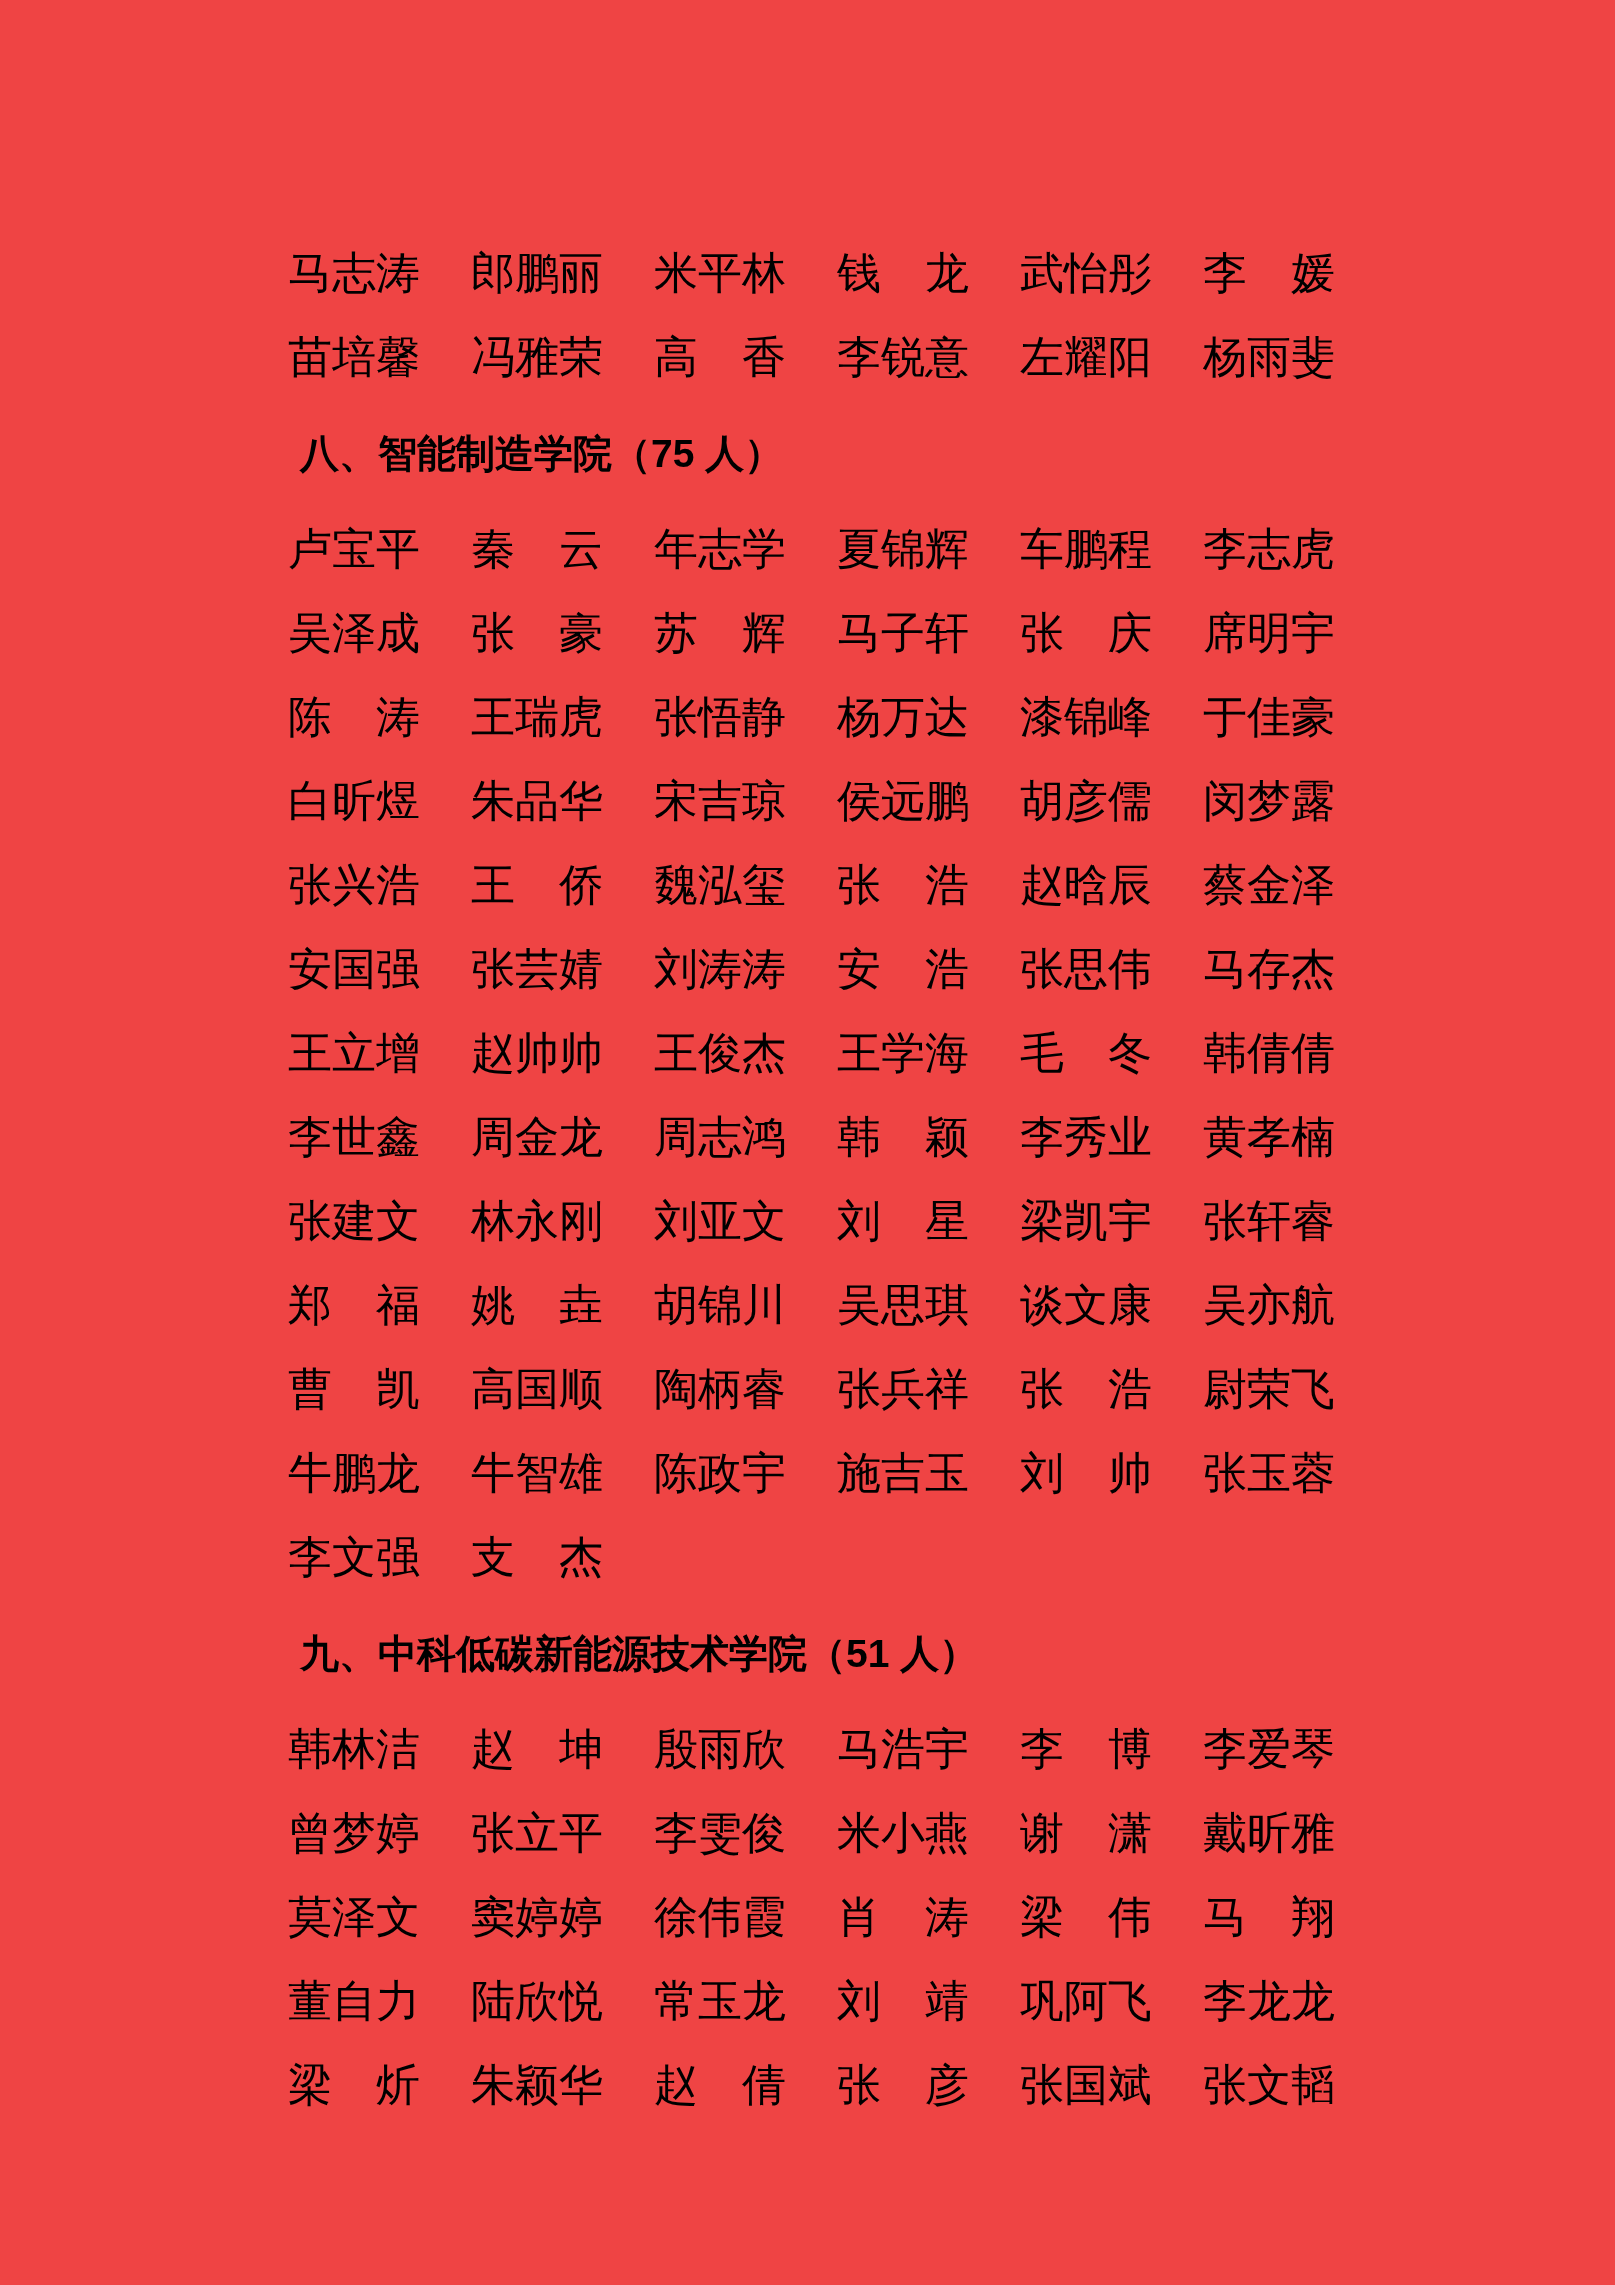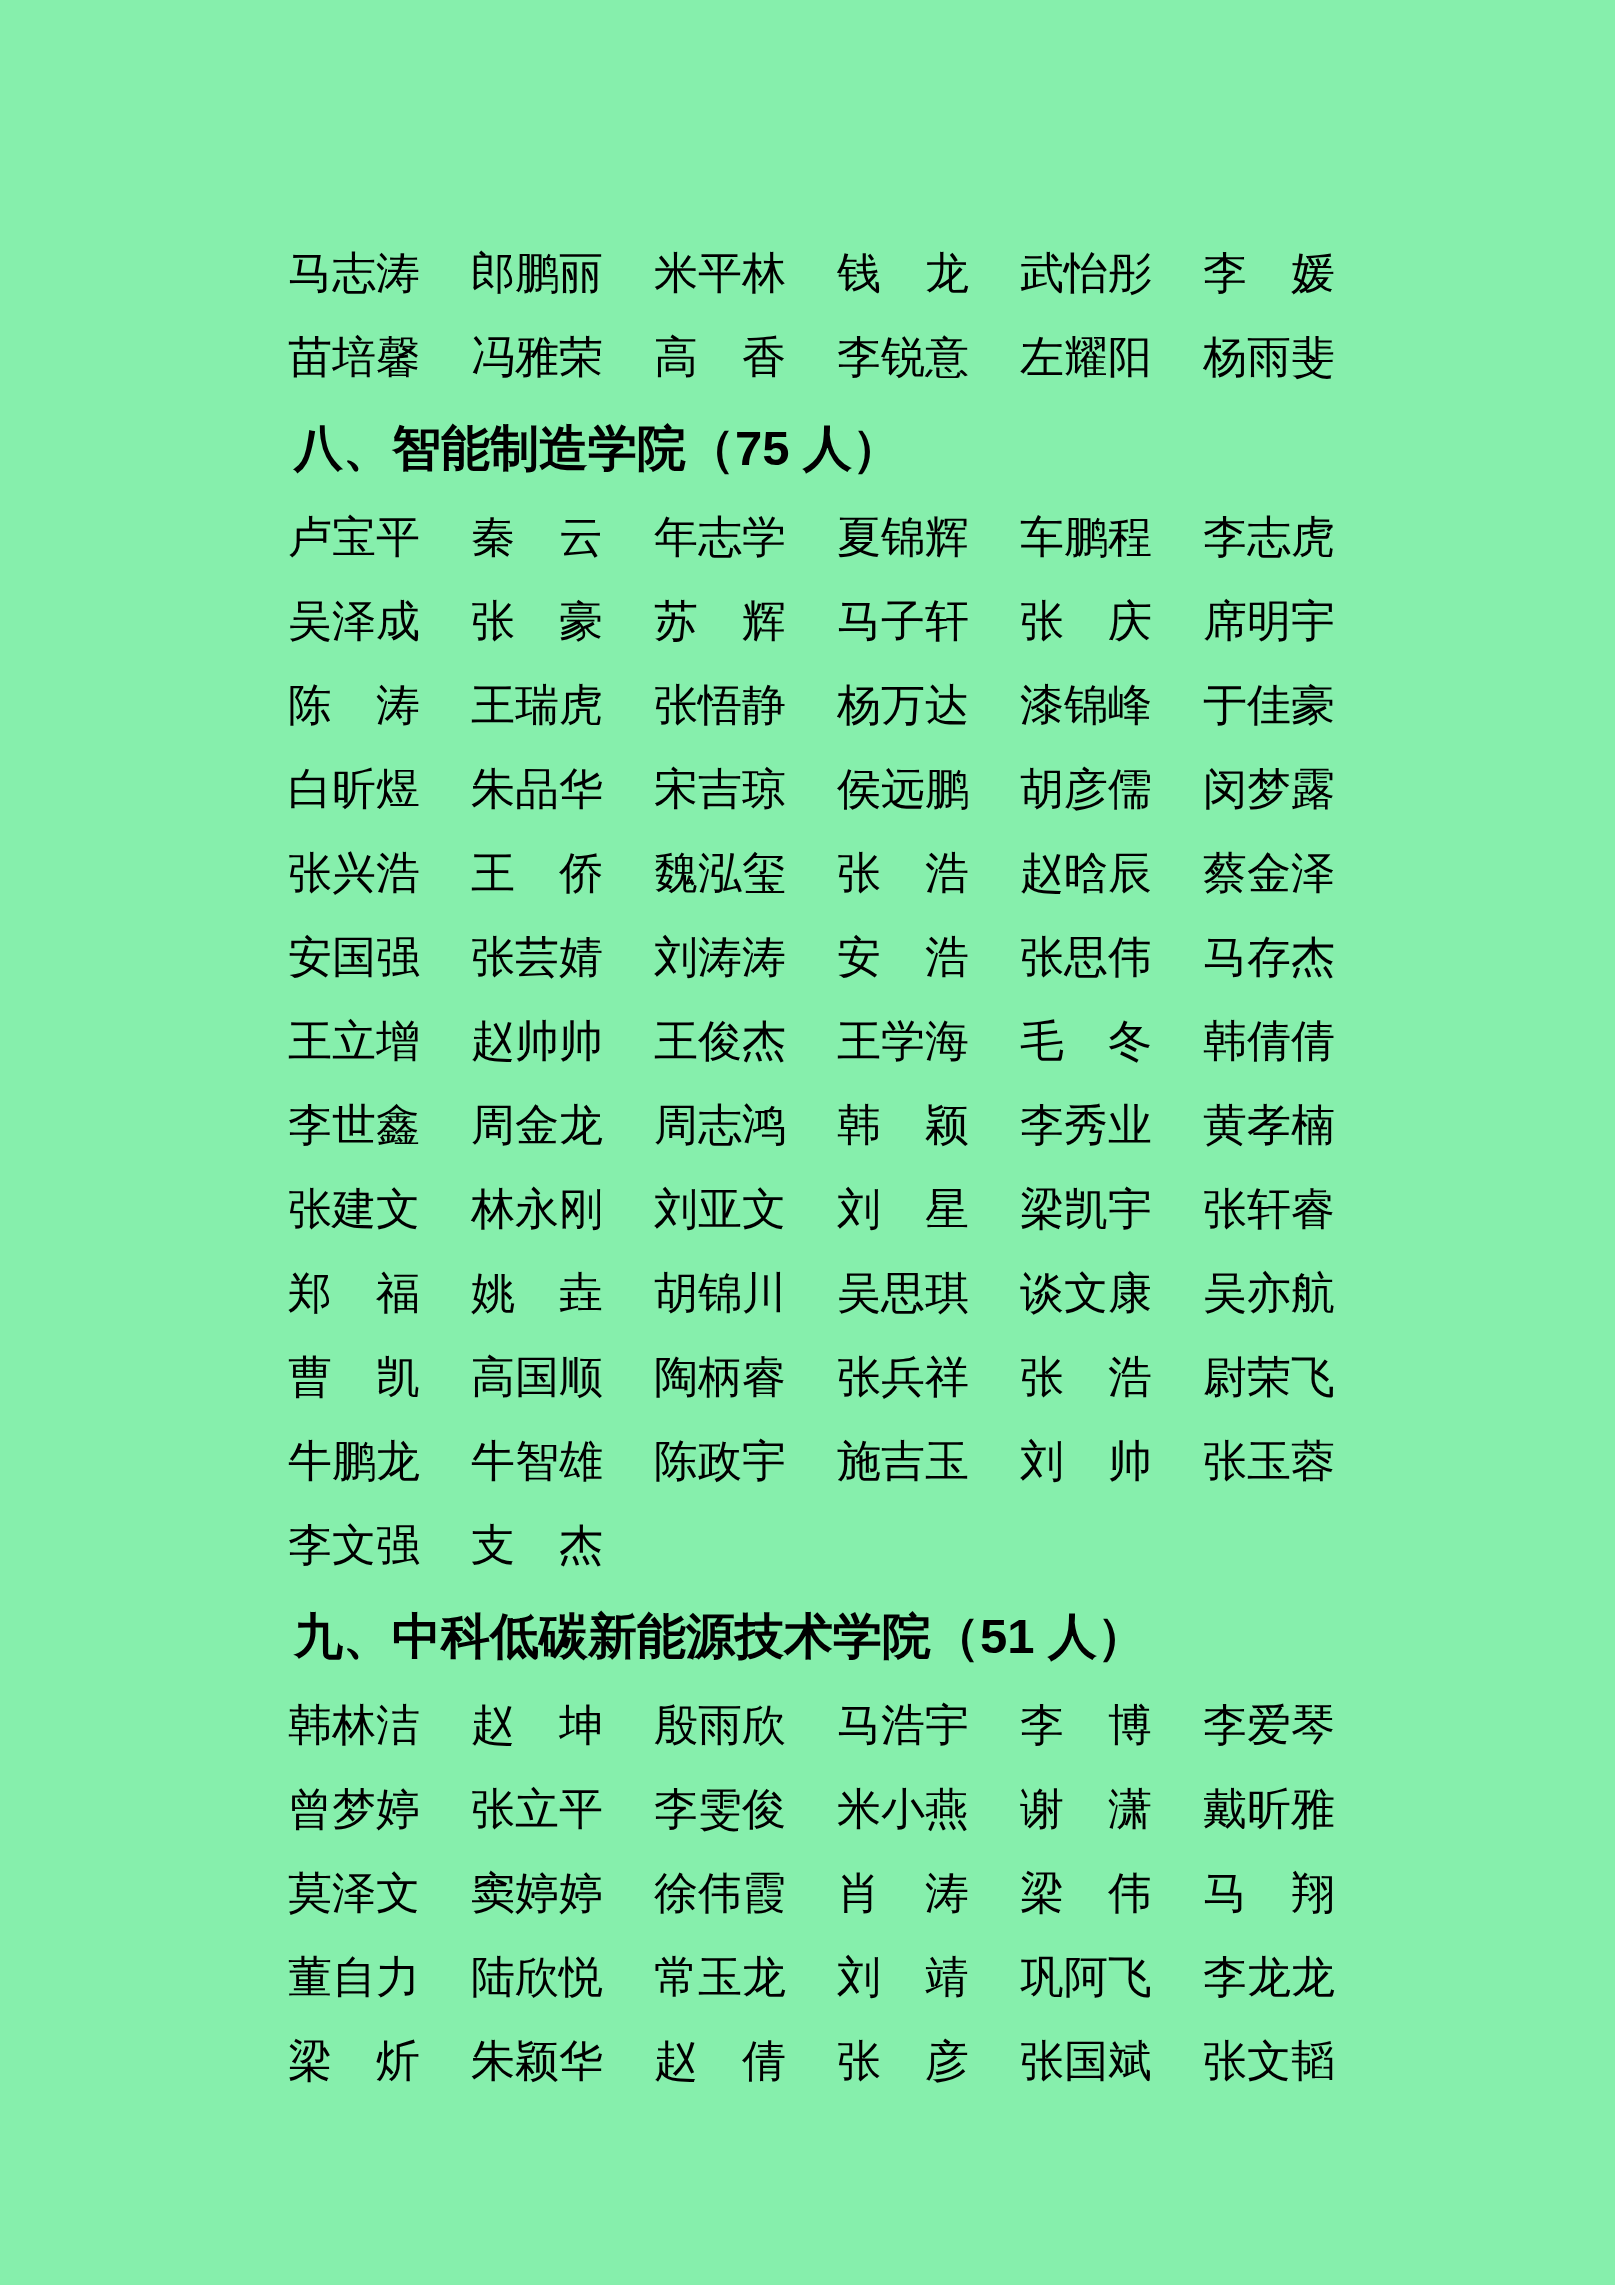--- a/index.html
+++ b/index.html
@@ -11,21 +11,21 @@
     position: relative;
     width: 1616px;
     height: 2285px;
     overflow: hidden;
     color: #000000;
     font-family: "Liberation Serif", "DejaVu Serif", serif;
   }
   .page {
     position: absolute;
     inset: 0;
-    background: #86efac;
+    background: #ef4444;
   }
   .content {
     position: absolute;
     left: 288px;
     top: 232px;
     width: 1042px;
   }
   .names-grid {
     display: grid;
     grid-template-columns: repeat(6, 1fr);
@@ -37,24 +37,24 @@
     line-height: 84px;
     white-space: pre;
     letter-spacing: 0;
   }
   .name.wide {
     grid-column: span 2;
   }
   .heading {
     height: 84px;
     line-height: 84px;
-    margin: 6px;
+    margin: 12px;
     font-family: "Liberation Sans", "DejaVu Sans", sans-serif;
     font-weight: 700;
-    font-size: 49px;
+    font-size: 39px;
     white-space: pre;
   }
 </style>
 </head>
 <body>
 
 <div class="page">
   <div class="content">
 
     <div class="names-grid">

